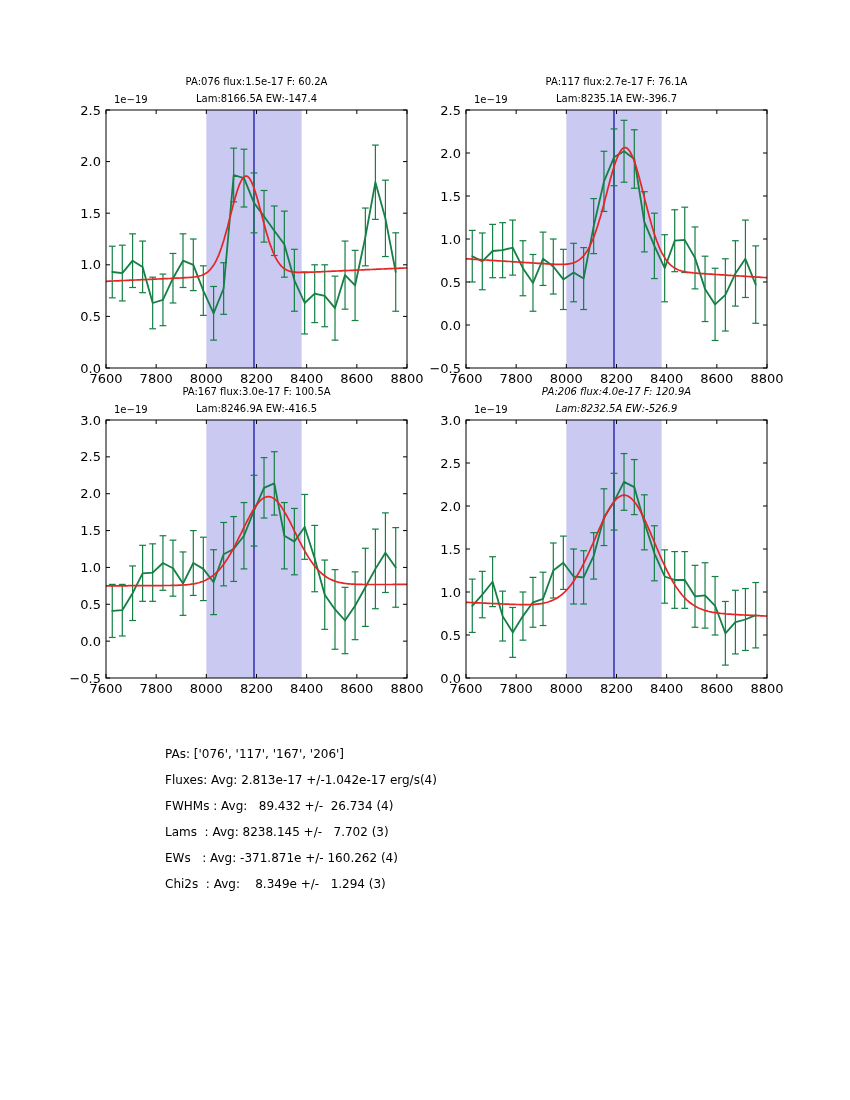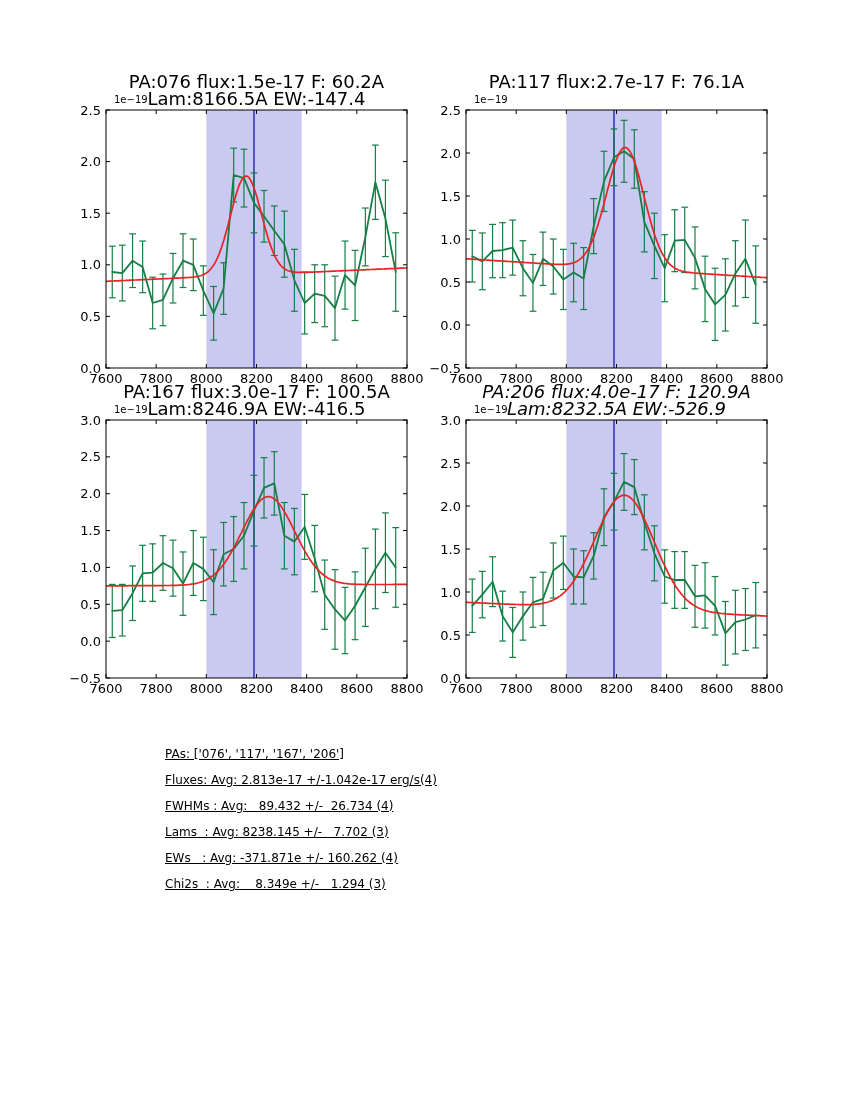--- a/index.html
+++ b/index.html
@@ -1,21 +1,21 @@
 <!DOCTYPE html>
 <html><head>
 <meta charset="utf-8">
 <style>
   html,body{margin:0;padding:0;background:#ffffff;}
   .figure{position:relative;width:850px;height:1100px;background:#ffffff;overflow:hidden;
           font-family:"DejaVu Sans",sans-serif;color:#000;}
   .fig-svg{position:absolute;left:0;top:0;}
-  .panel-title{position:absolute;width:320px;text-align:center;font-size:18px;line-height:17px;color:#000;}
+  .panel-title{position:absolute;width:320px;text-align:center;font-size:10px;line-height:17px;color:#000;}
   .offset-label{position:absolute;font-size:10px;color:#000;}
-  .summary{position:absolute;left:165px;top:741px;font-size:12px;color:#000;text-decoration:underline;}
+  .summary{position:absolute;left:165px;top:741px;font-size:12px;color:#000;}
   .summary div{white-space:pre;line-height:26px;height:26px;}
 </style>
 </head>
 <body>
 
 <div class="figure">
 
   <svg id="fig" class="fig-svg" width="850" height="1100">
       <g>
         <defs>
@@ -614,20 +614,21 @@
         </g>
       </g>
     </svg>
 
   <div class="panel-title" style="left:96.5px;top:73px;">
     <div>PA:076 flux:1.5e-17 F: 60.2A</div>
     <div>Lam:8166.5A EW:-147.4</div>
   </div>
   <div class="panel-title" style="left:456.5px;top:73px;">
     <div>PA:117 flux:2.7e-17 F: 76.1A</div>
+    <div>Lam:8235.1A EW:-396.7</div>
   </div>
   <div class="panel-title" style="left:96.5px;top:383px;">
     <div>PA:167 flux:3.0e-17 F: 100.5A</div>
     <div>Lam:8246.9A EW:-416.5</div>
   </div>
   <div class="panel-title" style="left:456.5px;top:383px;font-style:italic;">
     <div>PA:206 flux:4.0e-17 F: 120.9A</div>
     <div>Lam:8232.5A EW:-526.9</div>
   </div>
 

